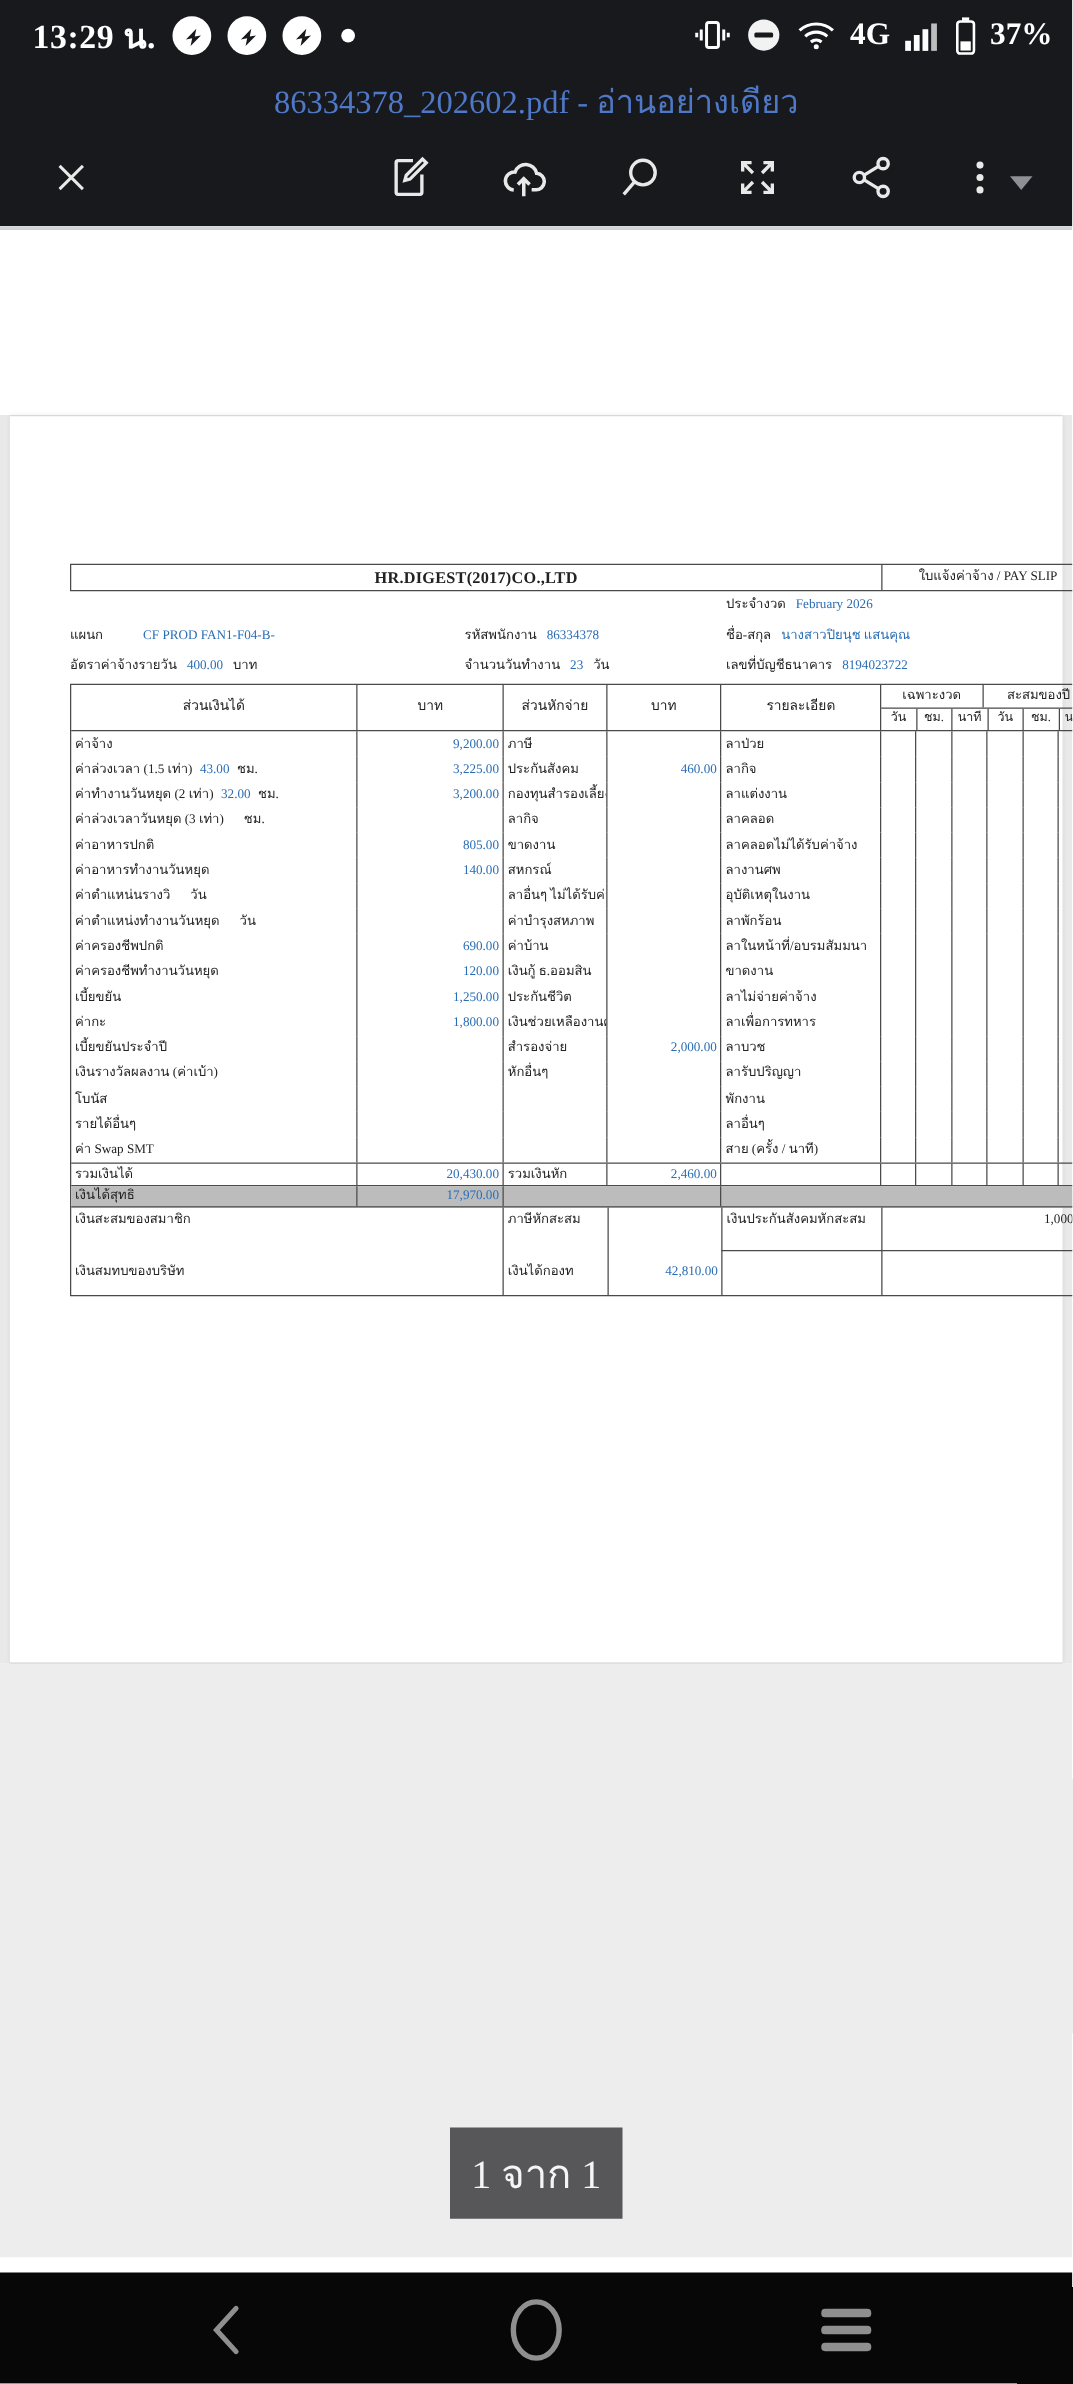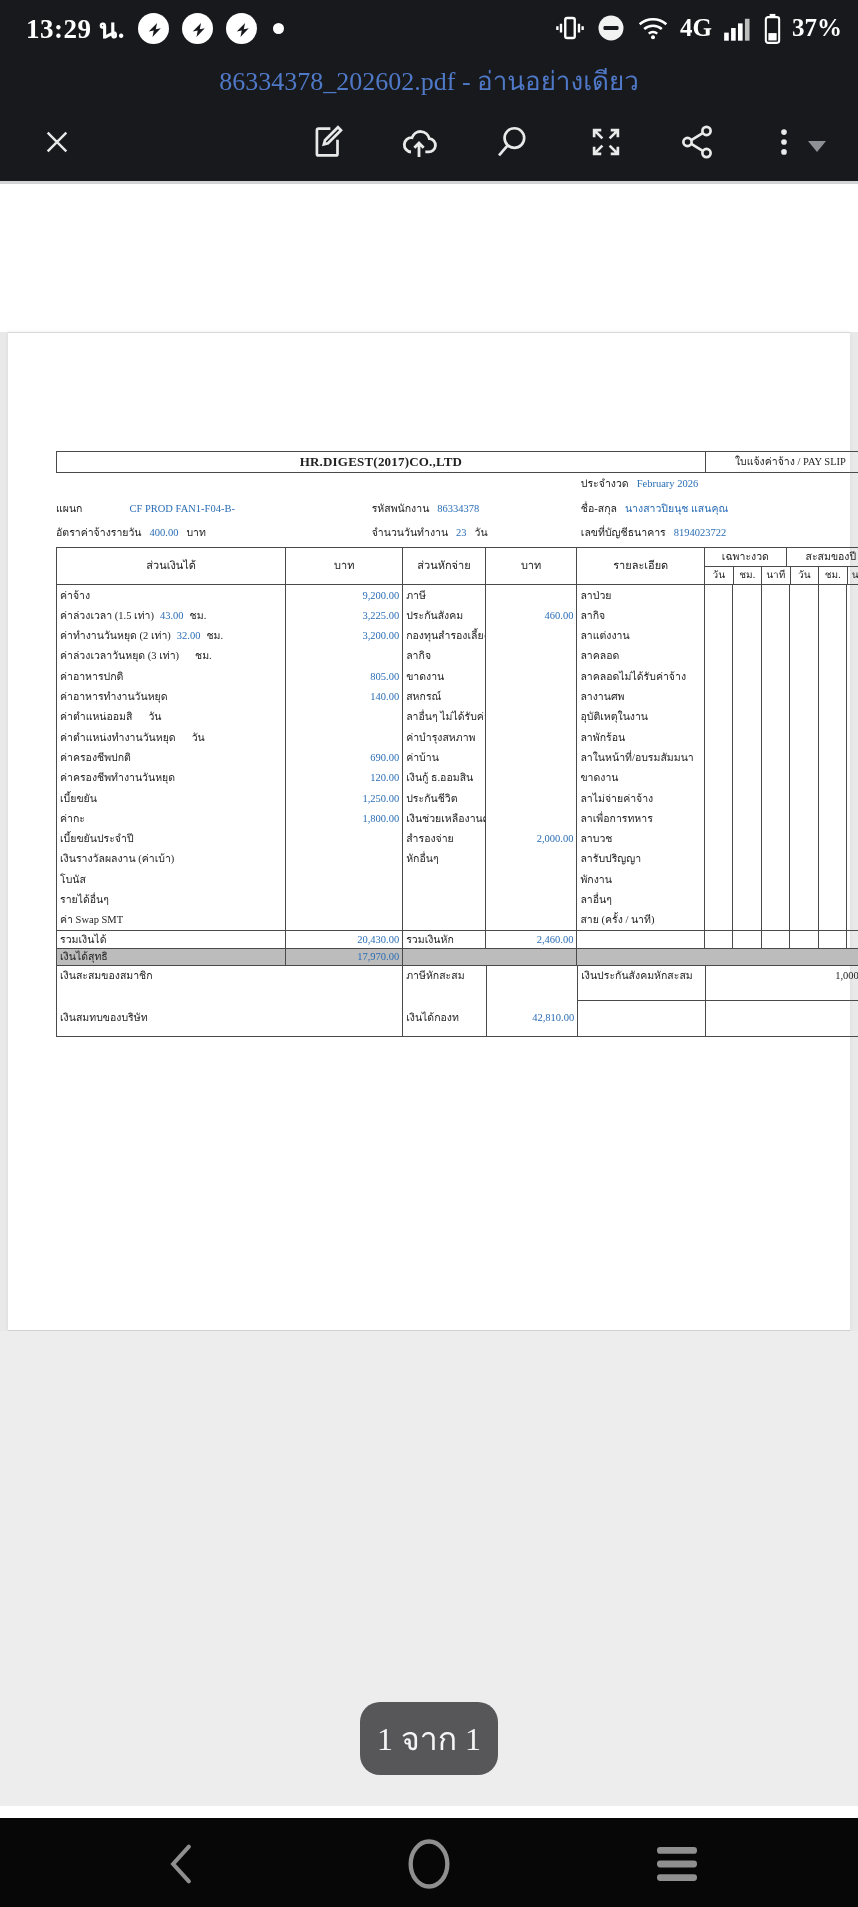--- a/index.html
+++ b/index.html
@@ -67,21 +67,21 @@
   .arowA{height:34px}
   .arowA .ac{align-items:flex-start;padding-top:3px}
   .arowB{height:36px}
   .arowB .ac{align-items:center}
   .ac{box-sizing:border-box;border-left:1px solid #4a4a4a;padding:0 3px;overflow:hidden;white-space:nowrap;display:flex}
   .ac:first-child{border-left:none}
   .a1{width:42.2%}.a2{width:10.2%}.a3{width:11.2%}.a4{width:15.6%}.a5{width:20.8%}
   .aline{position:absolute;left:63.6%;right:0;top:34px;border-top:1px solid #4a4a4a}
 
   
-  .pill{position:absolute;left:360px;top:1702px;width:138px;height:73px;background:#57575a;border-radius:20px;display:flex;align-items:center;justify-content:center;color:#f5f5f5;font-size:32px}
+  .pill{position:absolute;left:360px;top:1702px;width:138px;height:73px;background:#57575a;border-radius:0;display:flex;align-items:center;justify-content:center;color:#f5f5f5;font-size:32px}
 
   
   .navbar{position:absolute;left:0;top:1818px;width:858px;height:89px;background:#070708}
   .nbtn{position:absolute;top:14px;width:64px;height:64px;background:none;border:none;padding:0;display:flex;align-items:center;justify-content:center;cursor:pointer}
 </style>
 </head>
 <body>
 
 <div class="screen">
 
@@ -206,21 +206,21 @@
         <div class="company-row">
           <div class="company-cell">HR.DIGEST(2017)CO.,LTD</div>
           <div class="payslip-cell">ใบแจ้งค่าจ้าง / PAY SLIP</div>
         </div>
 
         <div class="info">
           <div class="iline" style="left:64%;top:4px">
             <span>ประจำงวด</span><span class="blue v">February 2026</span>
           </div>
           <div class="iline" style="left:0;top:29px">
-            <span>แผนก</span><span class="blue" style="margin-left:47px">CF PROD FAN1-F04-B-</span>
+            <span>แผนก</span><span class="blue" style="margin-left:32px">CF PROD FAN1-F04-B-</span>
           </div>
           <div class="iline" style="left:38.5%;top:29px">
             <span>รหัสพนักงาน</span><span class="blue v">86334378</span>
           </div>
           <div class="iline" style="left:64%;top:29px">
             <span>ชื่อ-สกุล</span><span class="blue v">นางสาวปิยนุช แสนคุณ</span>
           </div>
           <div class="iline" style="left:0;top:53px">
             <span>อัตราค่าจ้างรายวัน</span><span class="blue v">400.00</span><span class="v">บาท</span>
           </div>
@@ -346,21 +346,21 @@
                 <div class="c c5">ลางานศพ</div>
                 <div class="c cs"></div>
                 <div class="c cs"></div>
                 <div class="c cs"></div>
                 <div class="c cs"></div>
                 <div class="c cs"></div>
                 <div class="c cs"></div>
               </div>
               <div class="brow">
                 <div class="c c1">
-                  <span>ค่าตำแหน่ออมสิ</span>
+                  <span>ค่าตำแหน่นรางวิ</span>
                   <span style="margin-left: 16px;">วัน</span>
                 </div>
                 <div class="c c2 num blue"></div>
                 <div class="c c3">ลาอื่นๆ ไม่ได้รับค่าจ้าง</div>
                 <div class="c c4 num blue"></div>
                 <div class="c c5">อุบัติเหตุในงาน</div>
                 <div class="c cs"></div>
                 <div class="c cs"></div>
                 <div class="c cs"></div>
                 <div class="c cs"></div>

